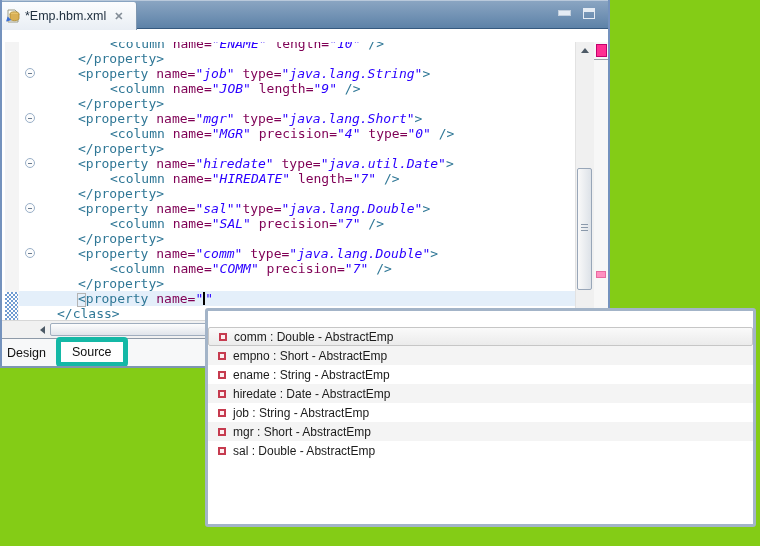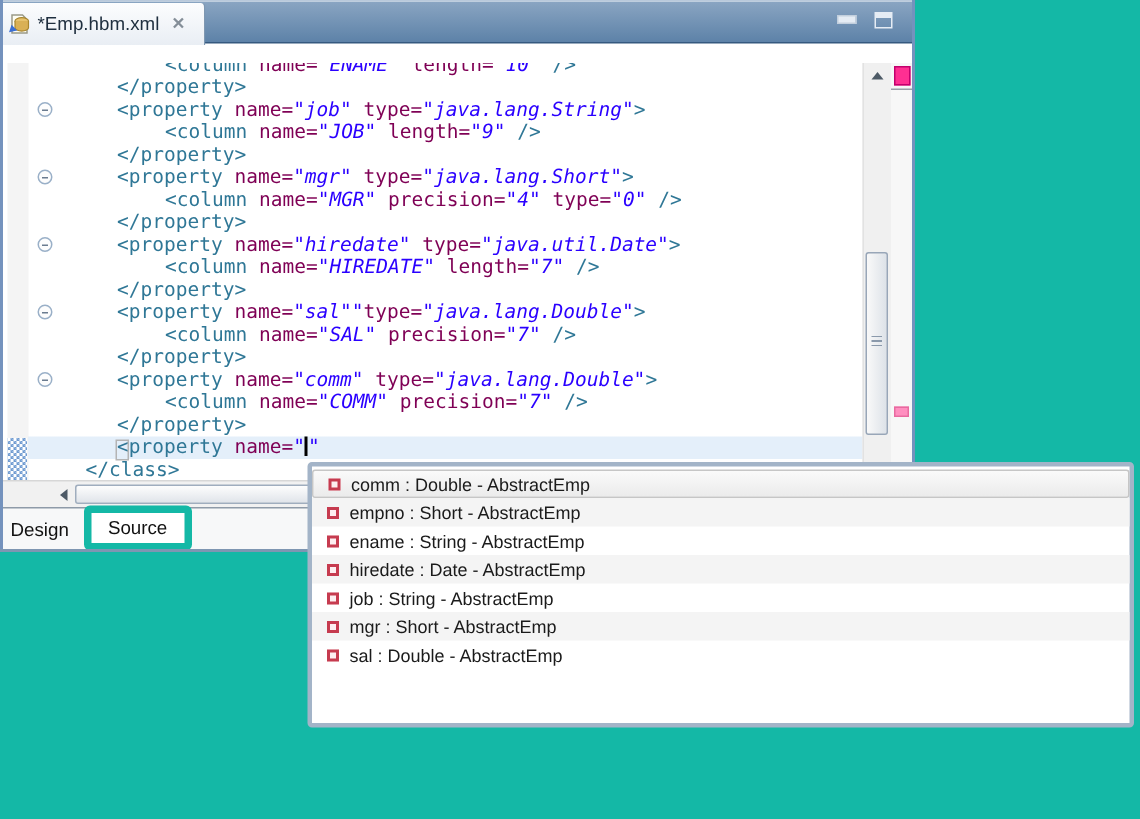--- a/index.html
+++ b/index.html
@@ -1,17 +1,17 @@
 <!DOCTYPE html>
 <html><head>
 <meta charset="utf-8">
 <style>
   html,body{margin:0;padding:0;}
   body{font-family:"Liberation Sans",sans-serif;}
-  .screen{position:relative;width:760px;height:546px;background:#14b8a6;overflow:hidden;}
+  .screen{position:relative;width:760px;height:546px;background:#84cc16;overflow:hidden;}
 
   
   .win{position:absolute;left:0;top:0;width:610px;height:368px;background:#ffffff;}
   .edge-left{position:absolute;left:0;top:0;width:2px;height:368px;background:#7492bd;}
   .edge-right{position:absolute;left:608px;top:0;width:2px;height:368px;background:#7492bd;}
   .edge-bottom{position:absolute;left:0;top:366px;width:610px;height:2px;background:#7e96b2;}
 
   
   .tabbar{position:absolute;left:0;top:0;width:610px;height:29px;
     background:linear-gradient(#8aa5c2,#5d82a8);border-top:1px solid #b9c9db;border-bottom:1px solid #35597f;box-sizing:border-box;}
@@ -67,22 +67,22 @@
   .tri-left{width:0;height:0;border-top:4px solid transparent;border-bottom:4px solid transparent;border-right:5px solid #4d5a66;}
   .hthumb{position:absolute;left:50px;top:2px;width:372px;height:13px;background:linear-gradient(#fdfdfd,#e0e4ea);
     border:1px solid #9fadbe;border-radius:2px;box-sizing:border-box;}
 
   
   .btabs{position:absolute;left:0;top:338px;width:610px;height:28px;background:#f7f8f9;border-top:1px solid #8e9aa8;box-sizing:border-box;display:flex;align-items:center;}
   .btab{font-size:12.5px;color:#111;padding:3px 7px;}
   .btab.sel{background:#fff;border:5px solid #14b8a6;border-radius:4px;padding:3px 11px;margin-left:3px;position:relative;top:-1px;}
 
   
-  .popup{position:absolute;left:205px;top:308px;width:551px;height:177px;background:#fff;
-    border:3px solid #a3b4c8;border-radius:3px;box-sizing:border-box;padding-top:2px;}
+  .popup{position:absolute;left:205px;top:308px;width:551px;height:219px;background:#fff;
+    border:3px solid #a3b4c8;border-radius:3px;box-sizing:border-box;padding-top:16px;}
   .prow{position:relative;height:19px;display:flex;align-items:center;}
   .prow.alt{background:#f4f4f4;}
   .prow.sel{background:linear-gradient(#fafafa,#ebebeb);border:1px solid #c6c6c6;border-radius:2px;box-sizing:border-box;}
   .pm-icon{width:8px;height:8px;border:2px solid #c63b4f;background:#fdeef0;margin-left:10px;flex:0 0 8px;box-sizing:border-box;}
   .prow-label{font-size:12px;color:#1b1b1b;margin-left:7px;white-space:nowrap;}
 </style>
 </head>
 <body>
 
 <div class="screen">

